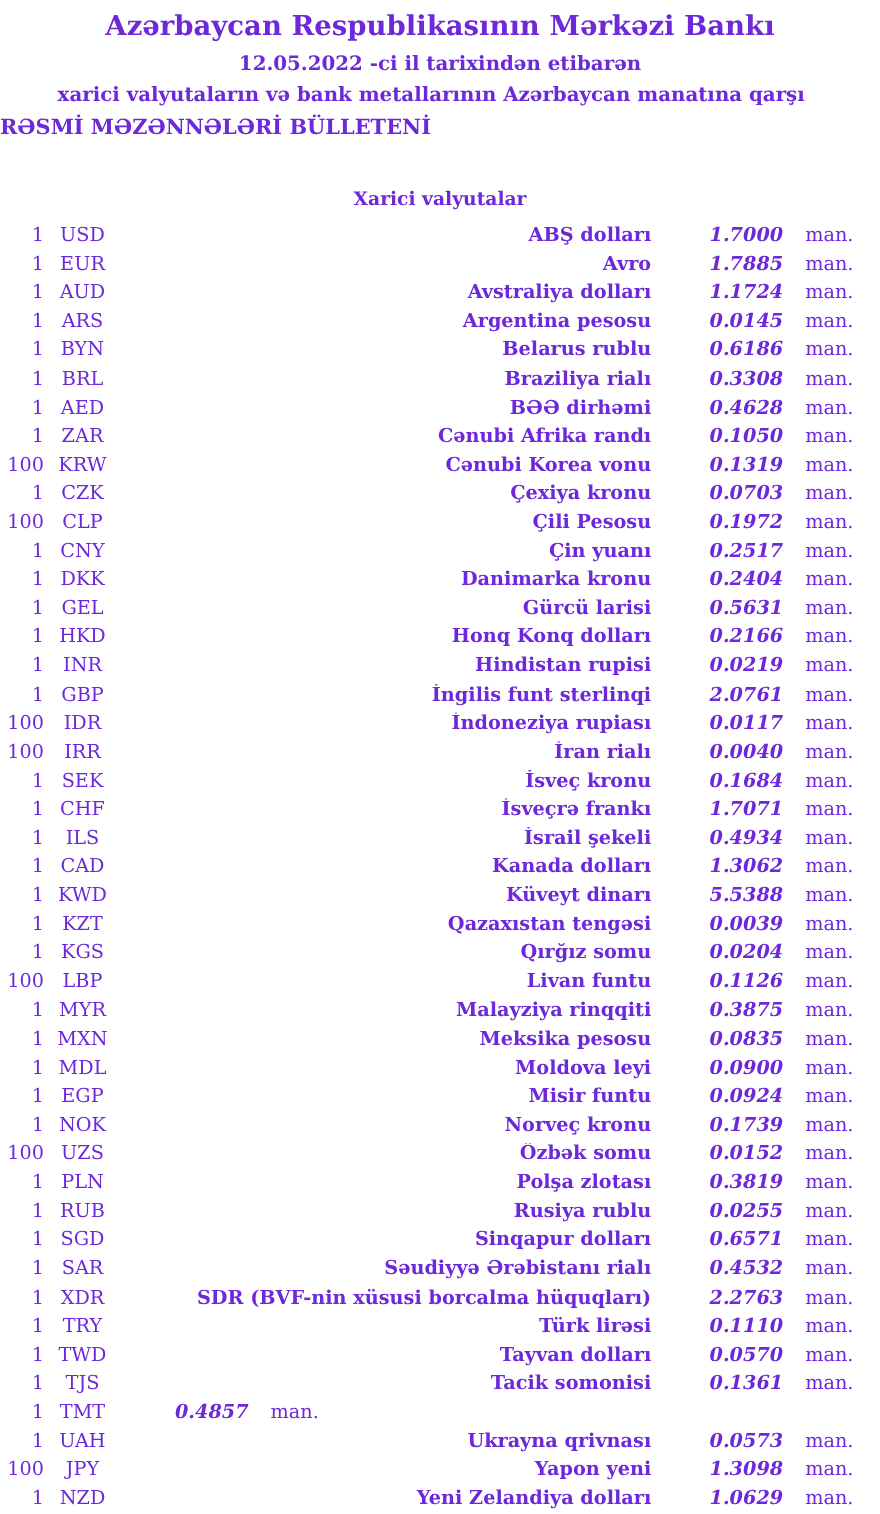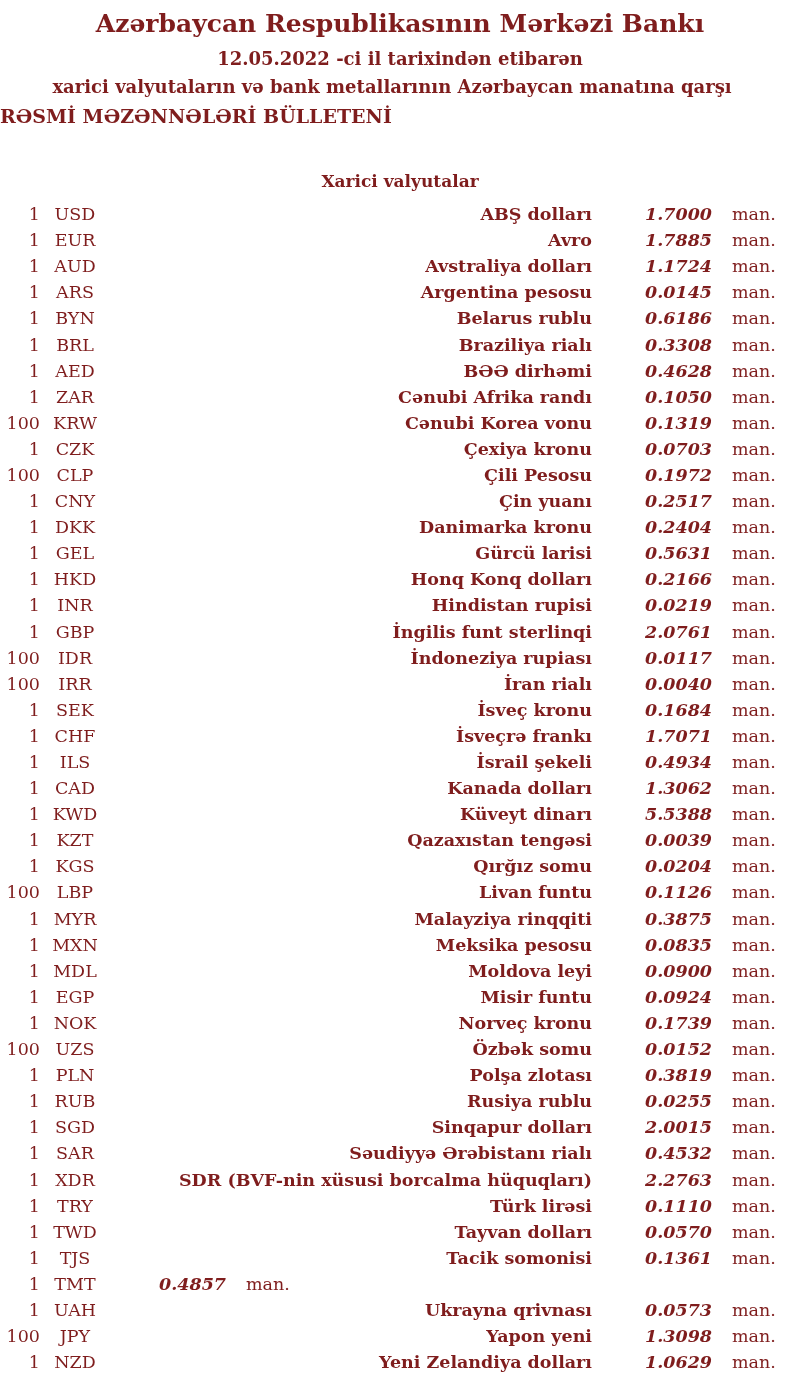--- a/index.html
+++ b/index.html
@@ -5,21 +5,21 @@
   html, body {
     margin: 0;
     padding: 0;
     background: #ffffff;
   }
   .doc {
     position: relative;
     width: 800px;
     height: 1376px;
     background: #ffffff;
-    color: #7f1d1d;
+    color: #6d28d9;
     font-family: "DejaVu Serif", "Liberation Serif", serif;
     overflow: hidden;
     padding-top: 8px;
     box-sizing: border-box;
   }
   .title {
     margin: 0;
     text-align: center;
     font-size: 25px;
     font-weight: bold;
@@ -385,21 +385,21 @@
     <span class="cell-code">RUB</span>
     <span class="cell-name">Rusiya rublu</span>
     <span class="cell-rate">0.0255</span>
     <span class="cell-unit">man.</span>
   </div>
 
   <div class="rate-row">
     <span class="cell-qty">1</span>
     <span class="cell-code">SGD</span>
     <span class="cell-name">Sinqapur dolları</span>
-    <span class="cell-rate">2.0015</span>
+    <span class="cell-rate">0.6571</span>
     <span class="cell-unit">man.</span>
   </div>
 
   <div class="rate-row">
     <span class="cell-qty">1</span>
     <span class="cell-code">SAR</span>
     <span class="cell-name">Səudiyyə Ərəbistanı rialı</span>
     <span class="cell-rate">0.4532</span>
     <span class="cell-unit">man.</span>
   </div>

